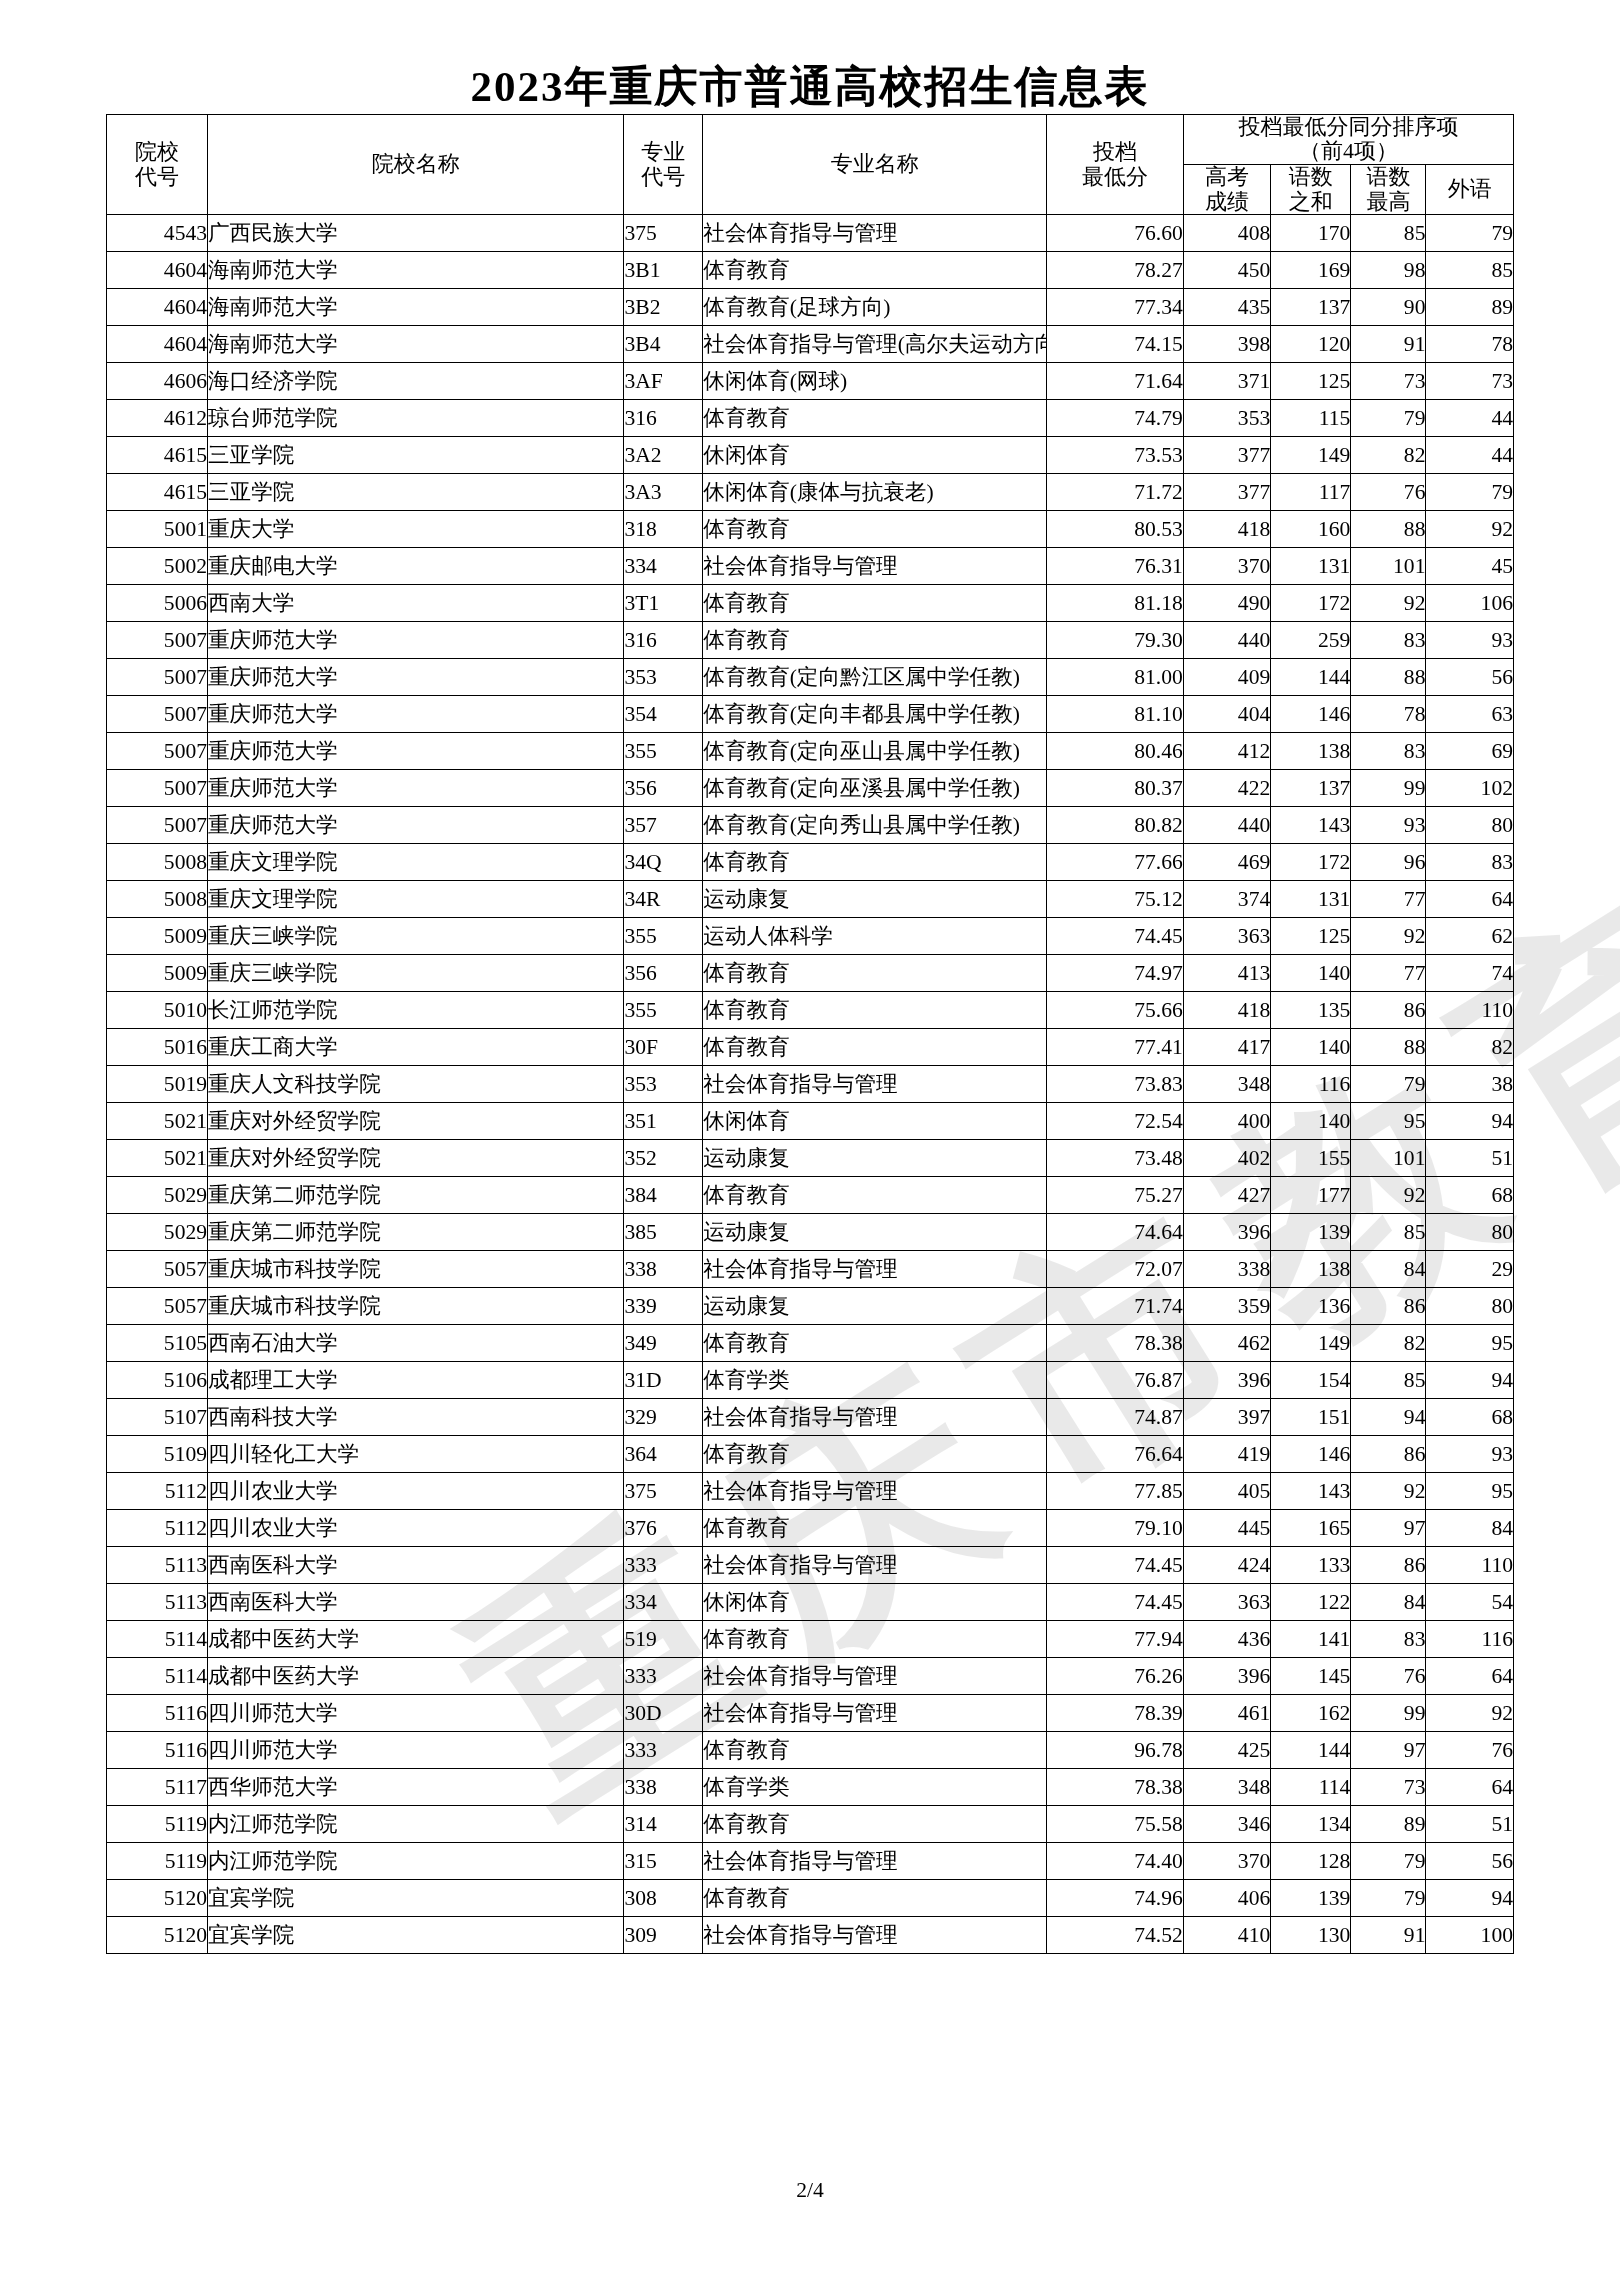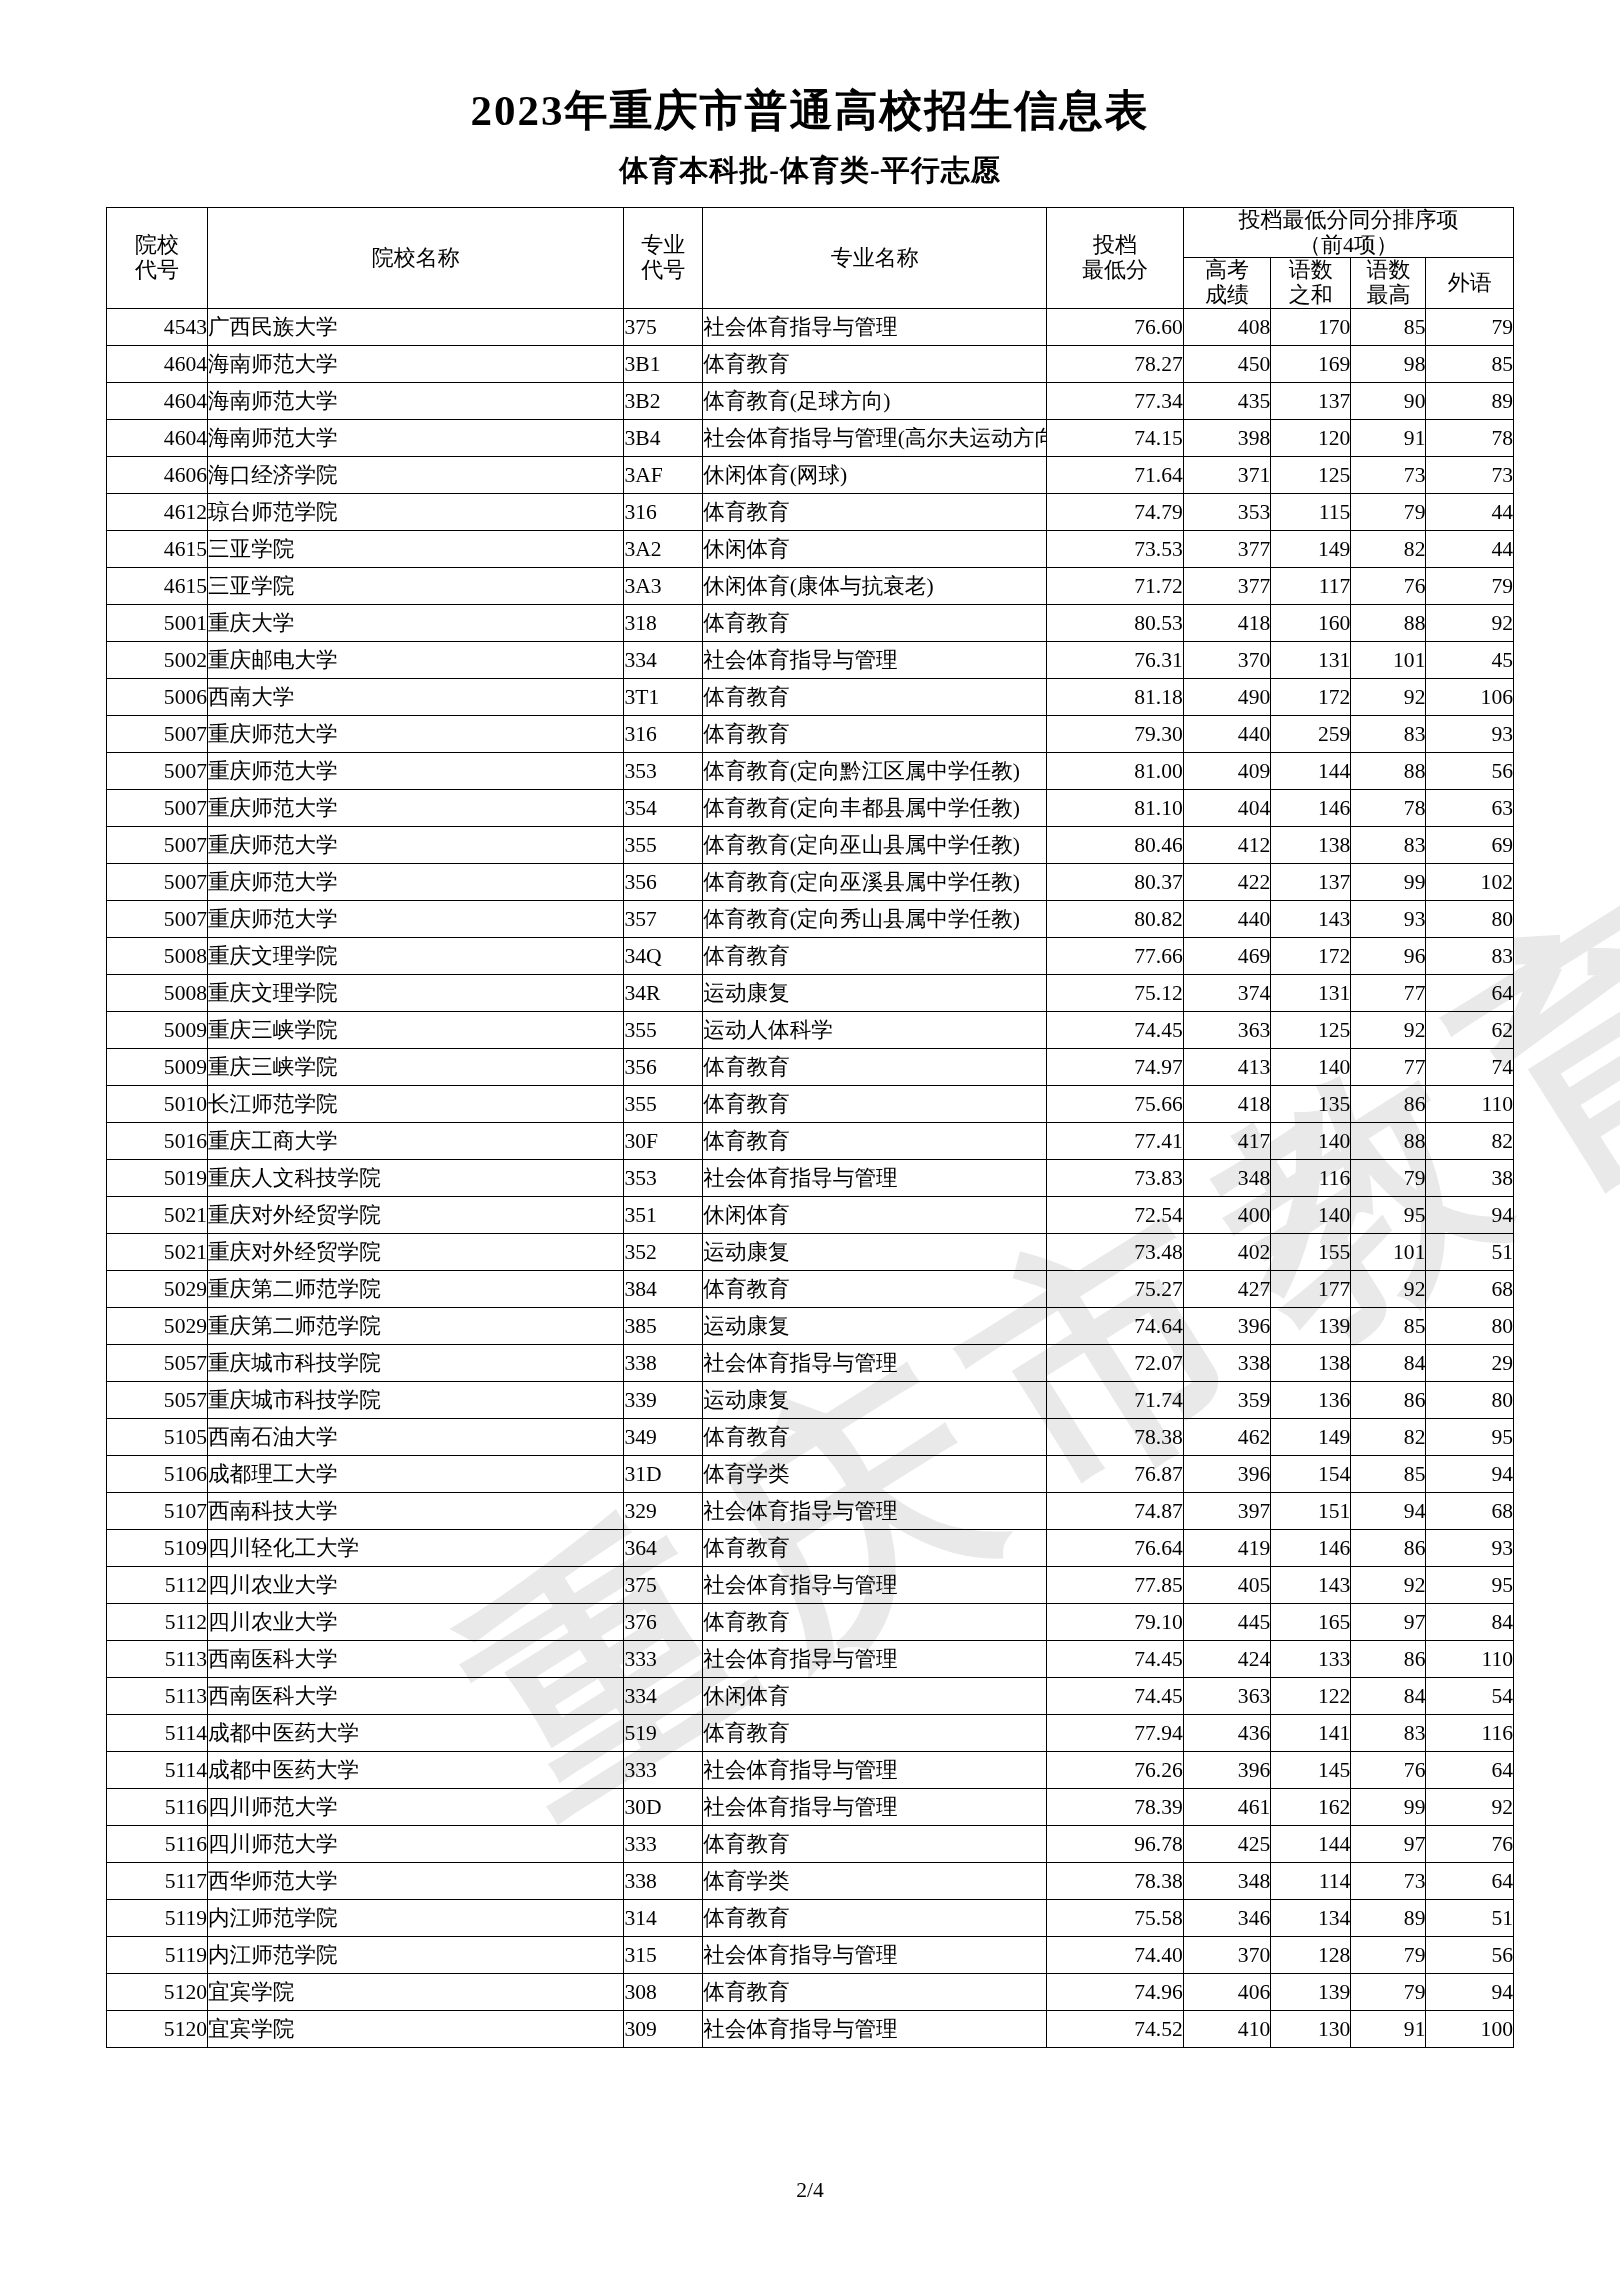--- a/index.html
+++ b/index.html
@@ -48,21 +48,21 @@
     letter-spacing: 39px;
     transform: rotate(-32deg);
   }
 
   
   .doc-title {
     text-align: center;
     font-size: 43px;
     font-weight: bold;
     letter-spacing: 2px;
-    padding-top: 84px;
+    padding-top: 60px;
     line-height: 1.25;
     position: relative;
     z-index: 10;
   }
   .doc-subtitle {
     text-align: center;
     font-size: 29px;
     font-weight: bold;
     letter-spacing: 1px;
     padding-top: 13.7px;
@@ -137,21 +137,20 @@
 </head>
 <body>
 
 <div class="page">
 
   <div class="watermark">
     <div class="wm-text wm-a">重庆市教育考试院</div>
   </div>
 
   <div class="doc-title">2023年重庆市普通高校招生信息表</div>
-  <div class="doc-subtitle">体育本科批-体育类-平行志愿</div>
 
   <div class="table-wrap">
     <table class="info">
       <colgroup>
         <col class="c-school-code">
         <col class="c-school-name">
         <col class="c-major-code">
         <col class="c-major-name">
         <col class="c-minscore">
         <col class="c-gaokao">

